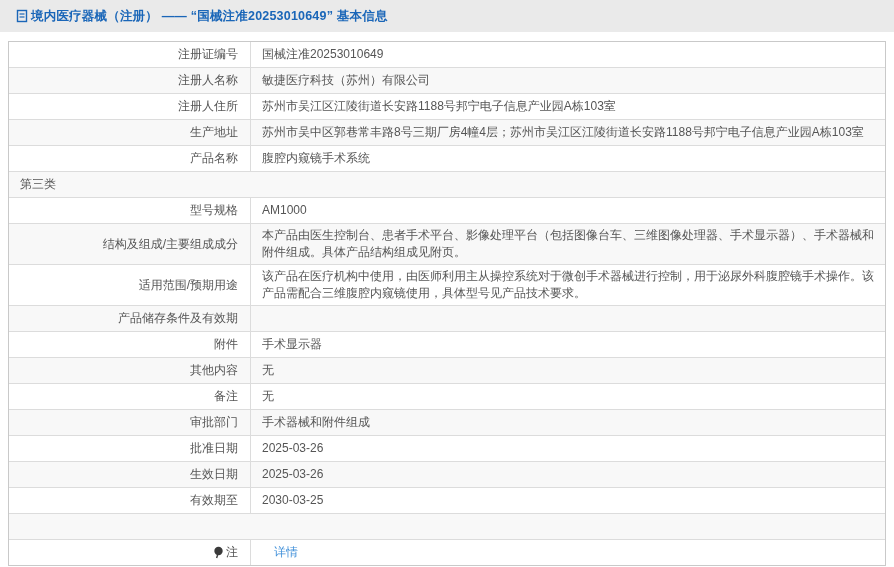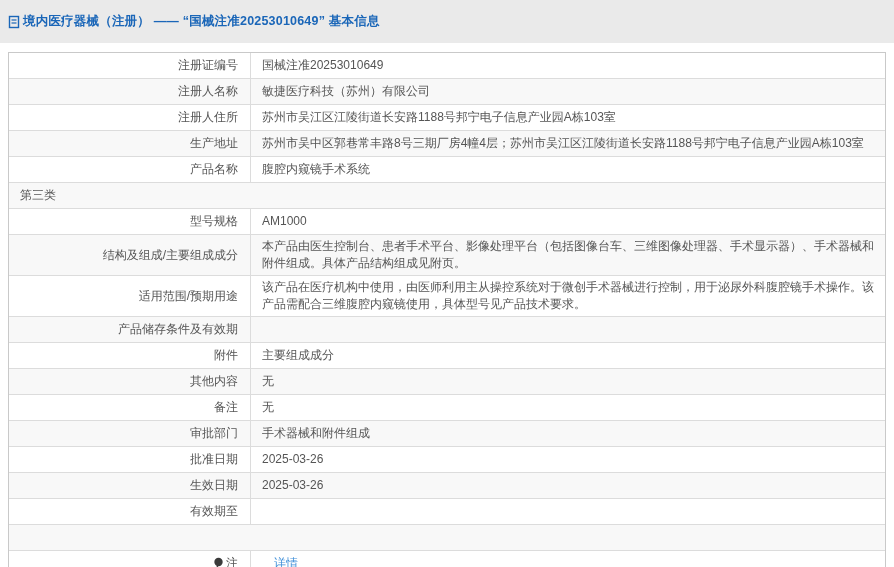--- a/index.html
+++ b/index.html
@@ -5,25 +5,25 @@
   html, body {
     margin: 0;
     padding: 0;
     width: 894px;
     height: 567px;
     background: #ffffff;
     overflow: hidden;
     font-family: "Liberation Sans", "DejaVu Sans", sans-serif;
   }
   .titlebar {
-    height: 43px;
+    height: 32px;
     background: #eaeaea;
     display: flex;
     align-items: center;
-    padding: 0 8px;
+    padding: 0 16px;
     box-sizing: border-box;
   }
   .doc-icon {
     display: inline-flex;
     align-items: center;
     margin-right: 3px;
   }
   .page-title {
     color: #1a66b8;
     font-weight: bold;
@@ -169,21 +169,21 @@
       </div>
       <div class="value-cell">
         <span class="val"></span>
       </div>
     </div>
     <div class="row">
       <div class="label-cell">
         <span>附件</span>
       </div>
       <div class="value-cell">
-        <span class="val">主要组成成分</span>
+        <span class="val">手术显示器</span>
       </div>
     </div>
     <div class="row alt">
       <div class="label-cell">
         <span>其他内容</span>
       </div>
       <div class="value-cell">
         <span class="val">无</span>
       </div>
     </div>
@@ -215,20 +215,23 @@
       <div class="label-cell">
         <span>生效日期</span>
       </div>
       <div class="value-cell">
         <span class="val">2025-03-26</span>
       </div>
     </div>
     <div class="row">
       <div class="label-cell">
         <span>有效期至</span>
+      </div>
+      <div class="value-cell">
+        <span class="val">2030-03-25</span>
       </div>
     </div>
     <div class="row alt">
       <div class="value-cell">
         <span class="val"></span>
       </div>
     </div>
     <div class="row">
       <div class="label-cell">
         <span class="note-icon">

